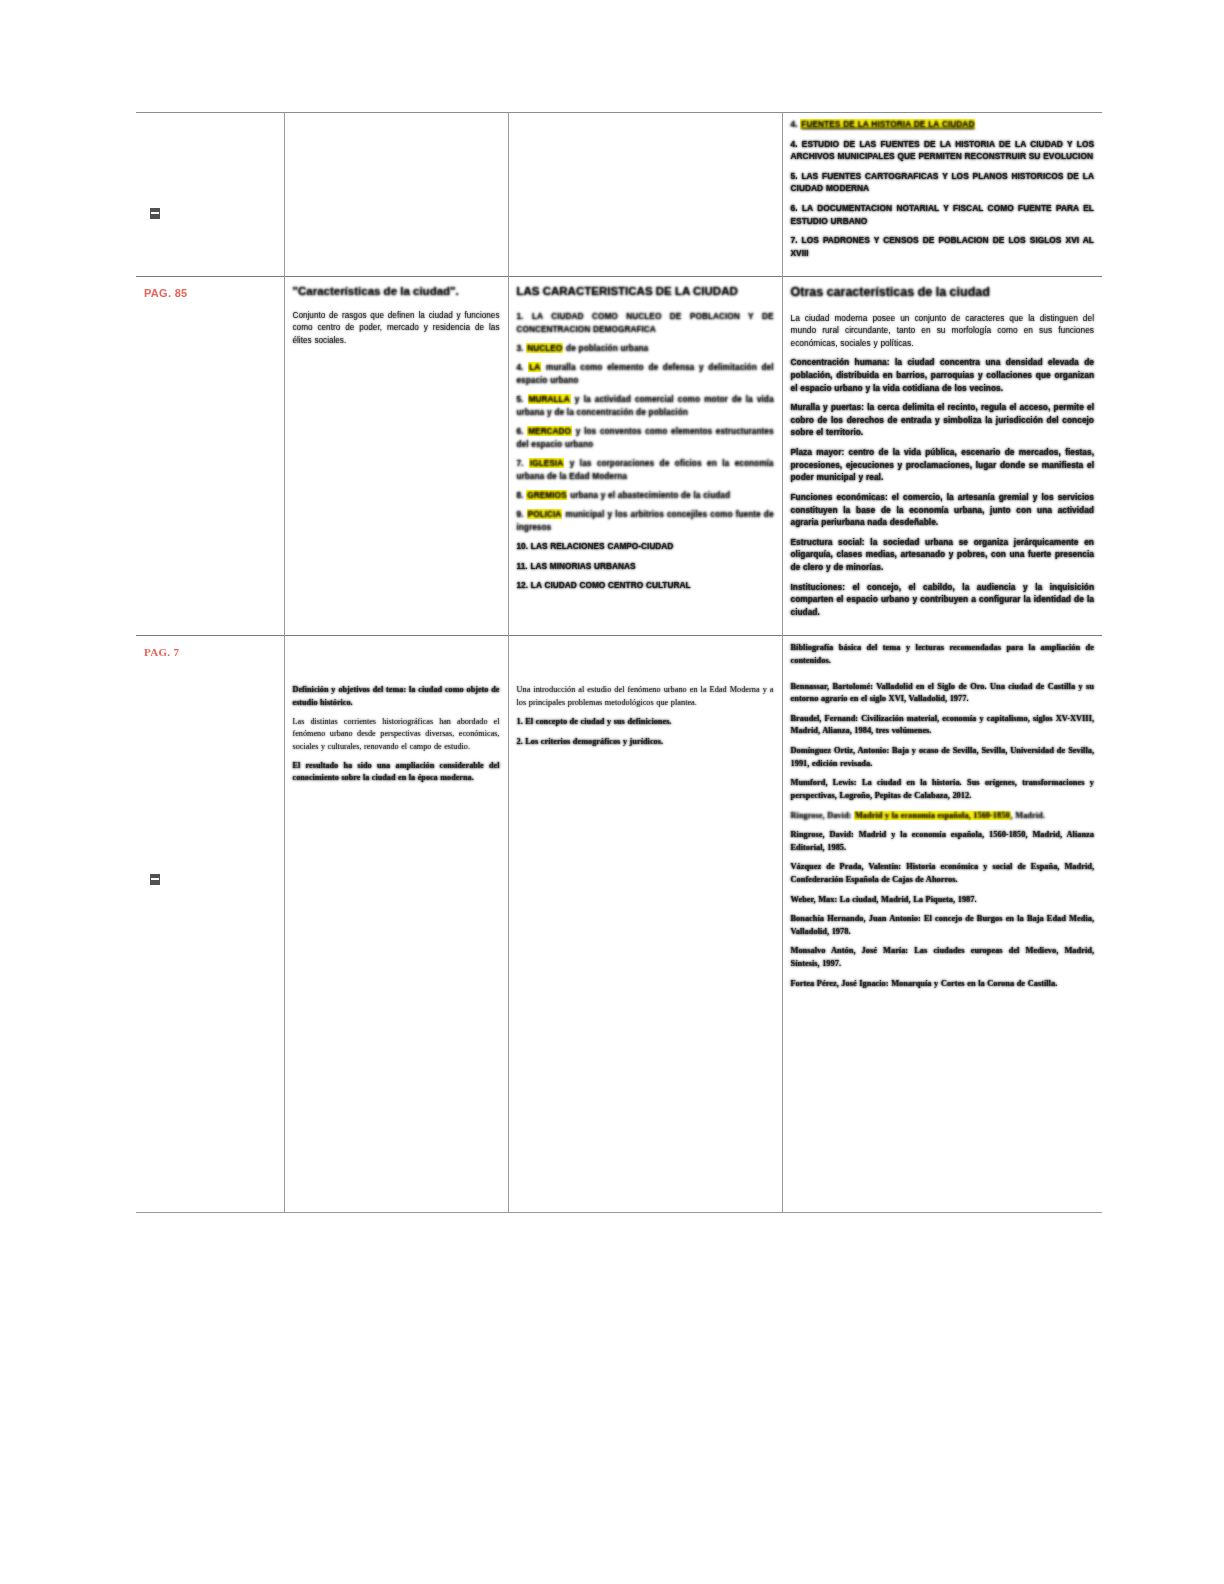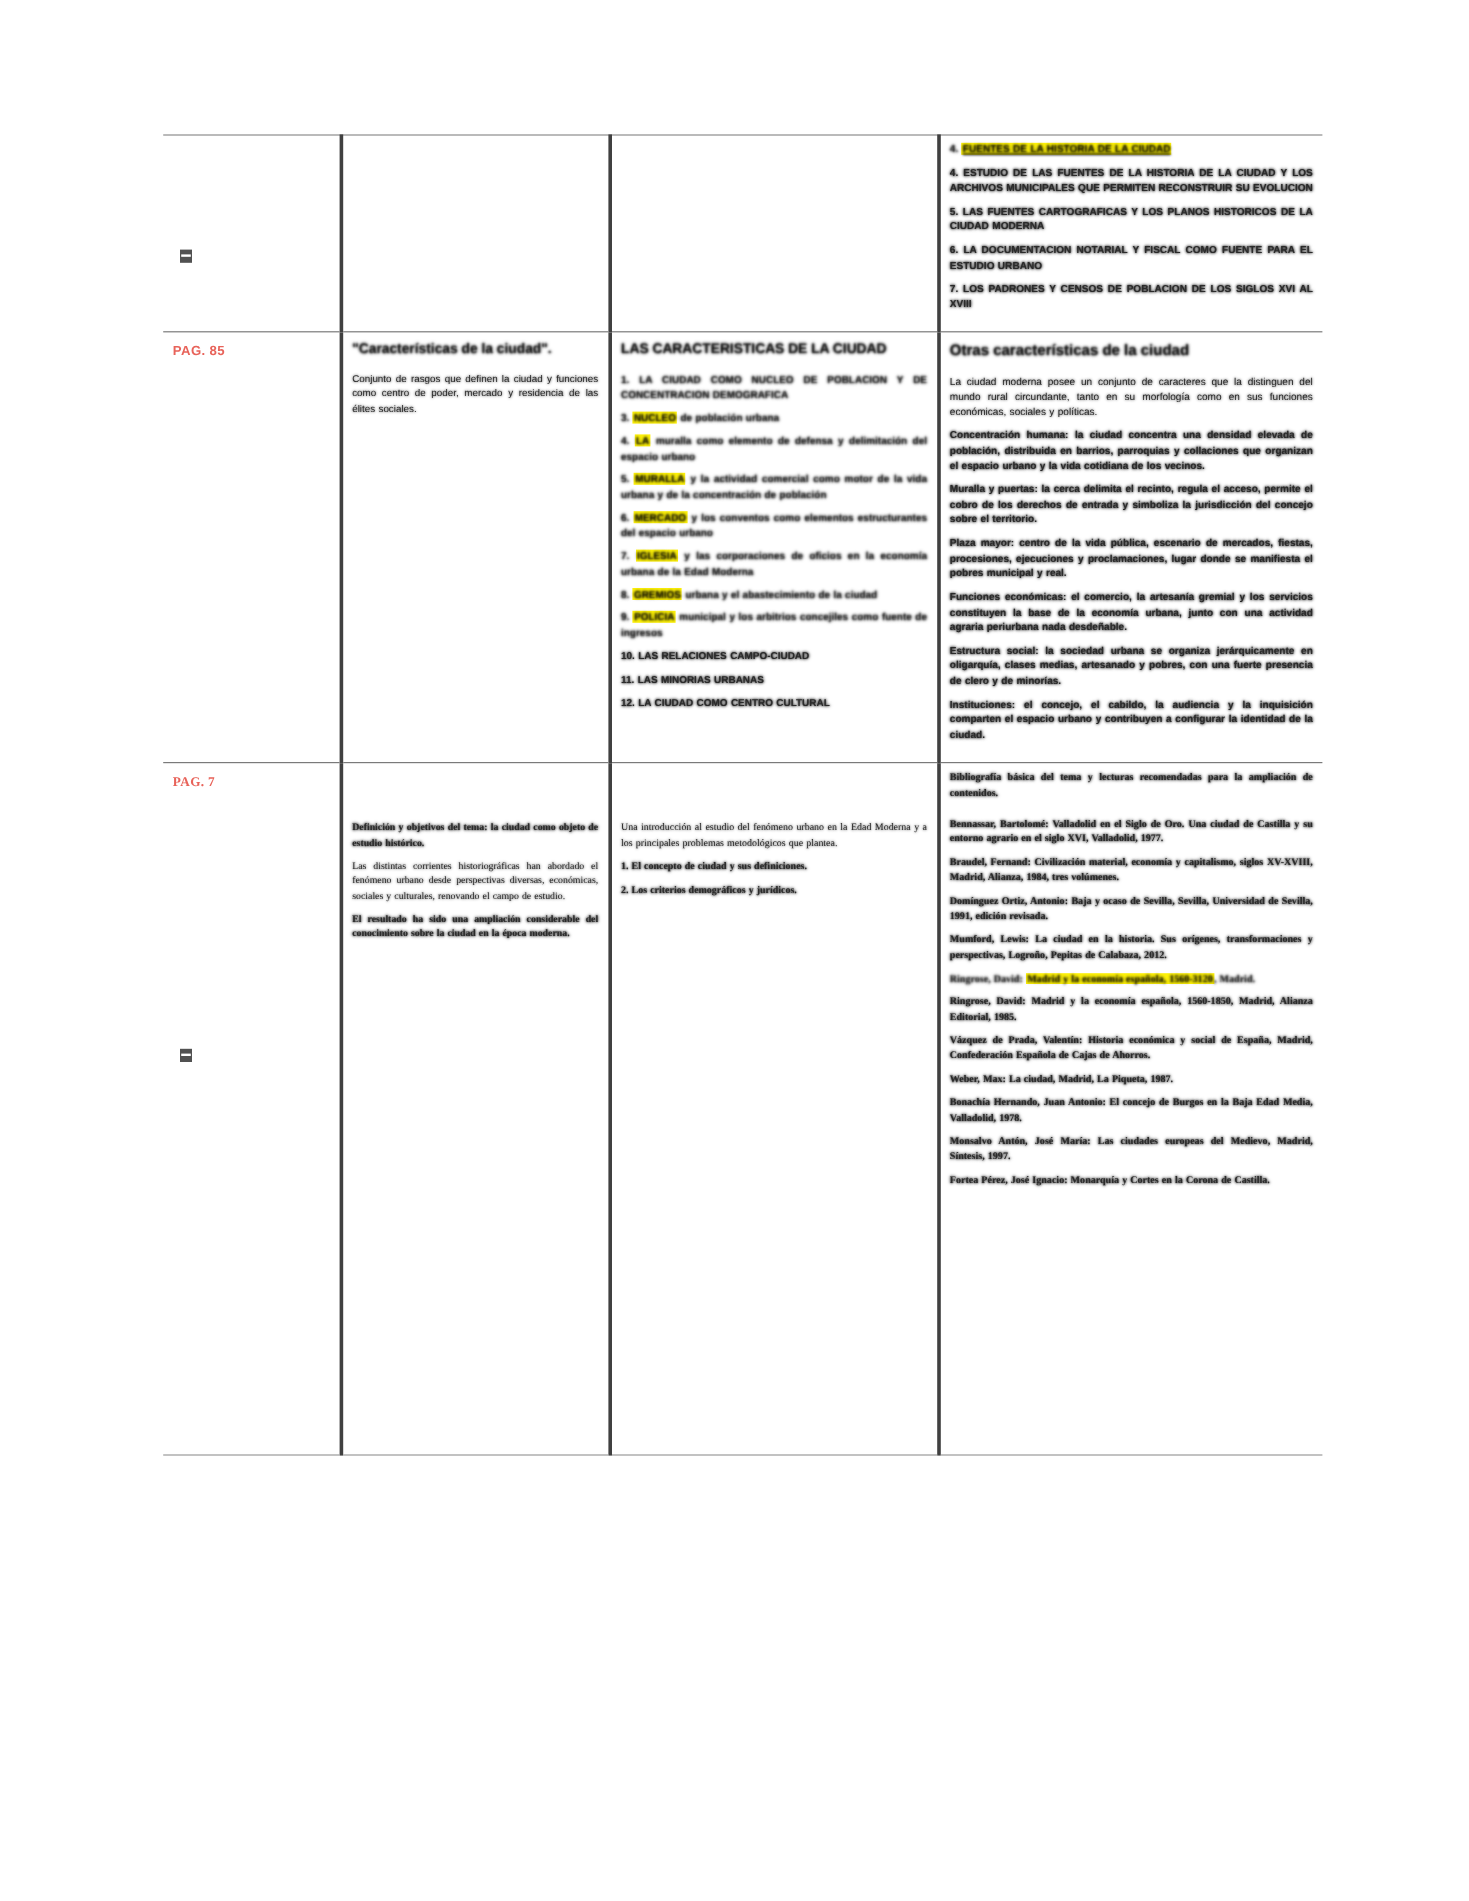--- a/index.html
+++ b/index.html
@@ -29,21 +29,21 @@
     left: 136px;
     top: 112px;
     width: 966px;
     border-collapse: collapse;
     table-layout: fixed;
   }
 
   .doc-table td {
     vertical-align: top;
     padding: 6px 8px 10px 8px;
-    border-left: 3px solid #404040;
+    border-left: 1px solid #404040;
     border-right: 1px solid #9a9a9a;
   }
 
   .row-sep td {
     border-top: 1px solid #7a7a7a;
   }
   .row-top td {
     border-top: 1px solid #7a7a7a;
   }
   .row-bottom td {
@@ -213,21 +213,21 @@
           </p>
           <p class="t b blur b">10. LAS RELACIONES CAMPO-CIUDAD</p>
           <p class="t b blur b">11. LAS MINORIAS URBANAS</p>
           <p class="t b blur b">12. LA CIUDAD COMO CENTRO CULTURAL</p>
         </td>
         <td class="col4">
           <p class="h-title big blur b">Otras características de la ciudad</p>
           <p class="t blur">La ciudad moderna posee un conjunto de caracteres que la distinguen del mundo rural circundante, tanto en su morfología como en sus funciones económicas, sociales y políticas.</p>
           <p class="t blur b">Concentración humana: la ciudad concentra una densidad elevada de población, distribuida en barrios, parroquias y collaciones que organizan el espacio urbano y la vida cotidiana de los vecinos.</p>
           <p class="t blur b">Muralla y puertas: la cerca delimita el recinto, regula el acceso, permite el cobro de los derechos de entrada y simboliza la jurisdicción del concejo sobre el territorio.</p>
-          <p class="t blur b">Plaza mayor: centro de la vida pública, escenario de mercados, fiestas, procesiones, ejecuciones y proclamaciones, lugar donde se manifiesta el pobres municipal y real.</p>
+          <p class="t blur b">Plaza mayor: centro de la vida pública, escenario de mercados, fiestas, procesiones, ejecuciones y proclamaciones, lugar donde se manifiesta el poder municipal y real.</p>
           <p class="t blur b">Funciones económicas: el comercio, la artesanía gremial y los servicios constituyen la base de la economía urbana, junto con una actividad agraria periurbana nada desdeñable.</p>
           <p class="t blur b">Estructura social: la sociedad urbana se organiza jerárquicamente en oligarquía, clases medias, artesanado y pobres, con una fuerte presencia de clero y de minorías.</p>
           <p class="t blur b">Instituciones: el concejo, el cabildo, la audiencia y la inquisición comparten el espacio urbano y contribuyen a configurar la identidad de la ciudad.</p>
         </td>
       </tr>
 
       <tr class="row-sep row-bottom">
         <td class="col1" style="height:560px;">
           <span class="tag">PAG. 7</span>
         </td>
@@ -243,21 +243,21 @@
           <p class="t blur b">1. El concepto de ciudad y sus definiciones.</p>
           <p class="t blur b">2. Los criterios demográficos y jurídicos.</p>
         </td>
         <td class="col4">
           <p class="t blur b tight">Bibliografía básica del tema y lecturas recomendadas para la ampliación de contenidos.</p>
           <p class="t blur b">Bennassar, Bartolomé: Valladolid en el Siglo de Oro. Una ciudad de Castilla y su entorno agrario en el siglo XVI, Valladolid, 1977.</p>
           <p class="t blur b">Braudel, Fernand: Civilización material, economía y capitalismo, siglos XV-XVIII, Madrid, Alianza, 1984, tres volúmenes.</p>
           <p class="t blur b">Domínguez Ortiz, Antonio: Baja y ocaso de Sevilla, Sevilla, Universidad de Sevilla, 1991, edición revisada.</p>
           <p class="t blur b">Mumford, Lewis: La ciudad en la historia. Sus orígenes, transformaciones y perspectivas, Logroño, Pepitas de Calabaza, 2012.</p>
           <p class="t b">
-            <span class="blur b">Ringrose, David:&nbsp;</span><span class="hl b">Madrid y la economía española, 1560-3120</span><span class="blur b">, Madrid.</span>
+            <span class="blur b">Ringrose, David:&nbsp;</span><span class="hl b">Madrid y la economía española, 1560-1850</span><span class="blur b">, Madrid.</span>
           </p>
           <p class="t blur b">Ringrose, David: Madrid y la economía española, 1560-1850, Madrid, Alianza Editorial, 1985.</p>
           <p class="t blur b">Vázquez de Prada, Valentín: Historia económica y social de España, Madrid, Confederación Española de Cajas de Ahorros.</p>
           <p class="t blur b">Weber, Max: La ciudad, Madrid, La Piqueta, 1987.</p>
           <p class="t blur b">Bonachía Hernando, Juan Antonio: El concejo de Burgos en la Baja Edad Media, Valladolid, 1978.</p>
           <p class="t blur b">Monsalvo Antón, José María: Las ciudades europeas del Medievo, Madrid, Síntesis, 1997.</p>
           <p class="t blur b">Fortea Pérez, José Ignacio: Monarquía y Cortes en la Corona de Castilla.</p>
         </td>
       </tr>
 

